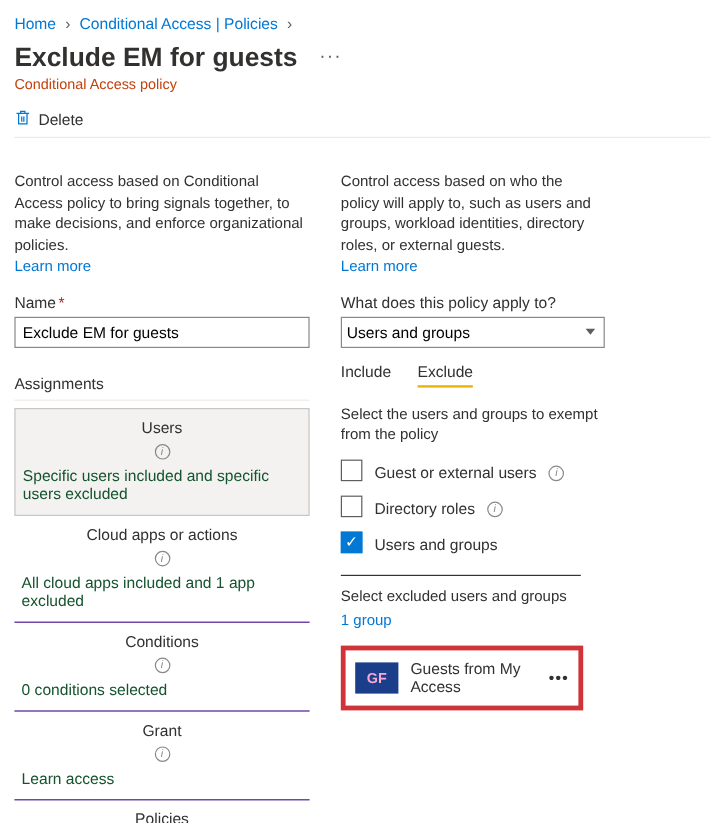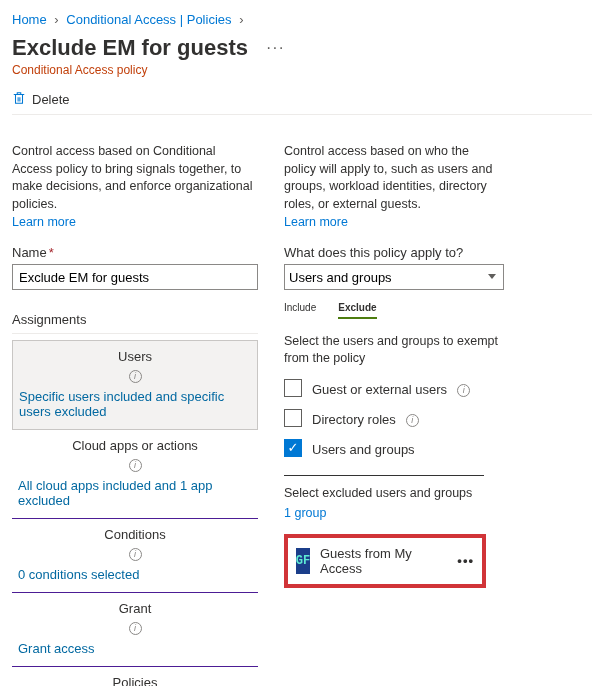--- a/index.html
+++ b/index.html
@@ -28,21 +28,21 @@
   .field-label { font-size: 13px; margin-top: 16px; margin-bottom: 4px; }
   .req { color: #a4262c; margin-left: 2px; }
   input.text {
     width: 100%; height: 26px; border: 1px solid #8a8886;
     padding: 0 6px; font-size: 13px; font-family: inherit;
   }
   .section-title { font-size: 13px; margin-top: 22px; border-bottom: 1px solid #edebe9; padding-bottom: 6px; }
   .section-title.nolabel { margin-top: 28px; }
   .row { border-bottom: 1px solid #4c1d95; padding: 8px 0 10px 0; }
   .row-head { font-size: 13px; color: #323130; display: flex; align-items: center; gap: 6px; flex-direction: column; }
-  .row-link { color: #0369a1; font-size: 13px; margin-top: 6px; display: block; padding-left: 6px; }
+  .row-link { color: #14532d; font-size: 13px; margin-top: 6px; display: block; padding-left: 6px; }
   .row.selected {
     background: #f3f2f1;
     border: 1px solid #c8c6c4;
     padding: 8px 6px 10px 6px;
     margin-top: 6px;
   }
   .row.selected .row-head { font-size: 13px; }
   .info-icon {
     display: inline-flex; align-items: center; justify-content: center;
     width: 13px; height: 13px; border: 1px solid #8a8886; border-radius: 50%;
@@ -53,39 +53,39 @@
     font-size: 13px; font-family: inherit; background: #fff; padding: 0 4px;
     appearance: none;
   }
   .select-wrap { position: relative; margin-top: 4px; }
   .select-wrap::after {
     content: ""; position: absolute; right: 8px; top: 10px;
     border-left: 4px solid transparent; border-right: 4px solid transparent;
     border-top: 5px solid #605e5c; pointer-events: none;
   }
   .tabs { display: flex; gap: 22px; margin-top: 12px; }
-  .tab { font-size: 10px; padding-bottom: 4px; cursor: pointer; }
-  .tab.active { font-weight: 700; border-bottom: 2px solid #4d7c0f; }
+  .tab { font-size: 13px; padding-bottom: 4px; cursor: pointer; }
+  .tab.active { font-weight: 400; border-bottom: 2px solid #eab308; }
   .sublabel { font-size: 12.5px; margin-top: 14px; line-height: 1.35; }
   .chk-row { display: flex; align-items: flex-end; gap: 10px; margin-top: 12px; }
   .chk { width: 18px; height: 18px; border: 1px solid #605e5c; display: inline-flex; align-items: center; justify-content: center; cursor: pointer; }
   .chk.checked { background: #0078d4; border-color: #0078d4; color: #fff; }
   .chk.checked::after { content: "✓"; font-size: 13px; line-height: 1; }
   .divider-r { border-bottom: 1px solid #333; margin-top: 18px; width: 200px; }
   .sel-ex-label { font-size: 12.5px; margin-top: 10px; }
   .group-count { color: #0078d4; font-size: 12.5px; margin-top: 6px; display: inline-block; }
   .highlight-box {
     border: 4px solid #d13438; padding: 8px; margin-top: 14px;
     width: 202px;
   }
   .group-item { display: flex; align-items: center; gap: 10px; }
   .group-av {
-    width: 14px; height: 26px; background: #1b3e8a; color: #5eead4;
+    width: 36px; height: 26px; background: #1b3e8a; color: #f9a8d4;
     display: flex; align-items: center; justify-content: center;
-    font-size: 12px; font-weight: 600; font-family: Liberation Mono, monospace;
+    font-size: 12px; font-weight: 600;
   }
   .group-name { flex: 1; font-size: 13px; }
   .group-more { color: #323130; cursor: pointer; letter-spacing: 1px; font-weight: bold; }
 </style>
 </head>
 <body>
 
 <div class="breadcrumb">
   <a class="link">Home</a>
   <span class="sep">›</span>
@@ -144,21 +144,21 @@
       </div>
       <span class="row-link">0 conditions selected</span>
     </div>
 
 
     <div class="row">
       <div class="row-head">
         <span>Grant</span>
         <span class="info-icon">i</span>
       </div>
-      <span class="row-link">Grant access</span>
+      <span class="row-link">Learn access</span>
     </div>
 
     <div class="row">
       <div class="row-head">
         <span>Policies</span>
         <span class="info-icon">i</span>
       </div>
       <span class="row-link">0 controls selected</span>
     </div>
   </div>

